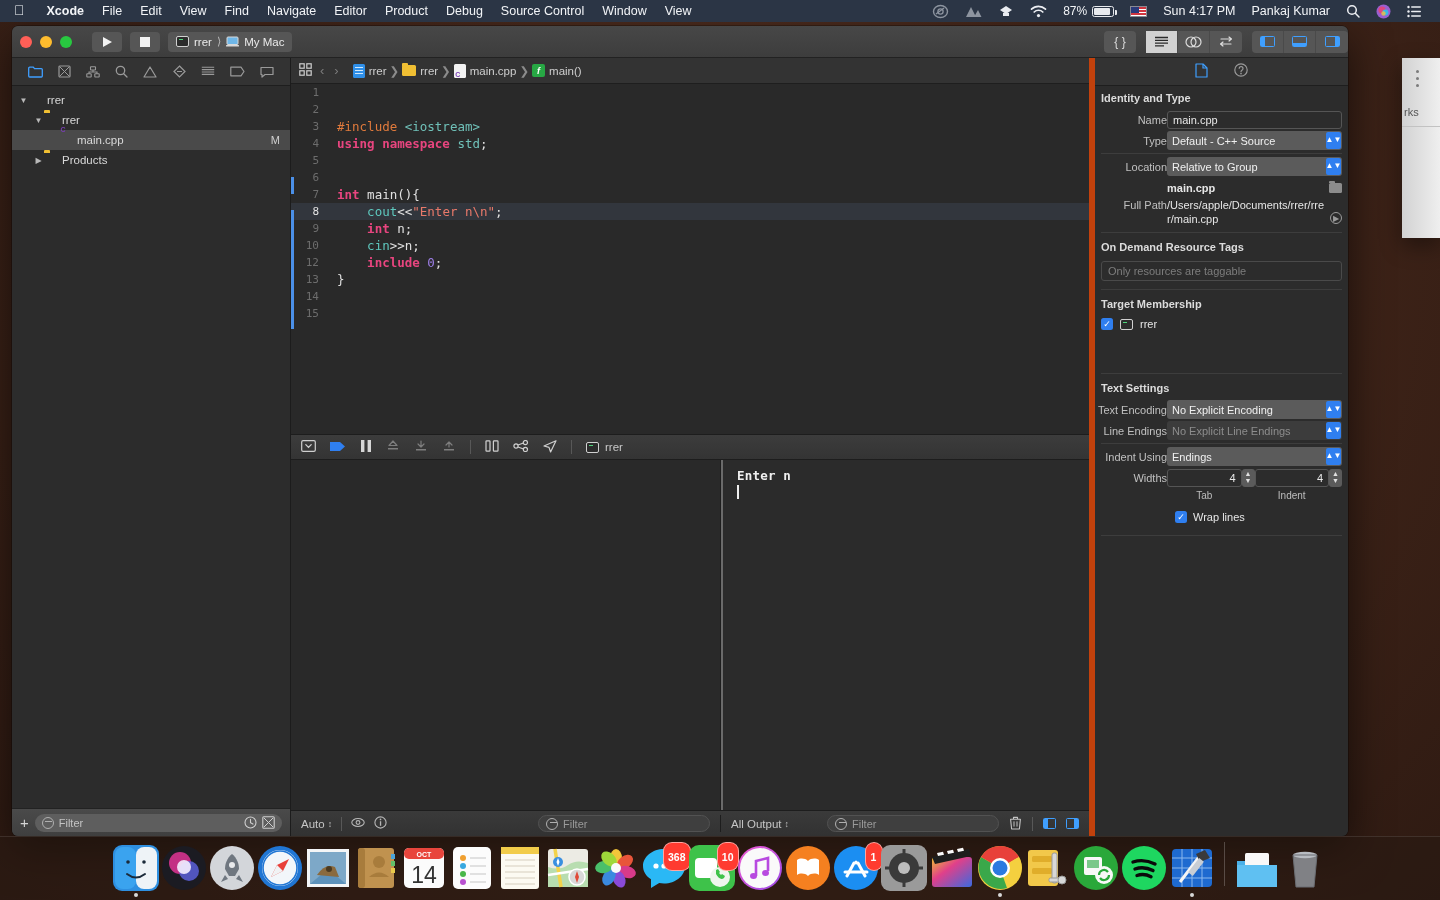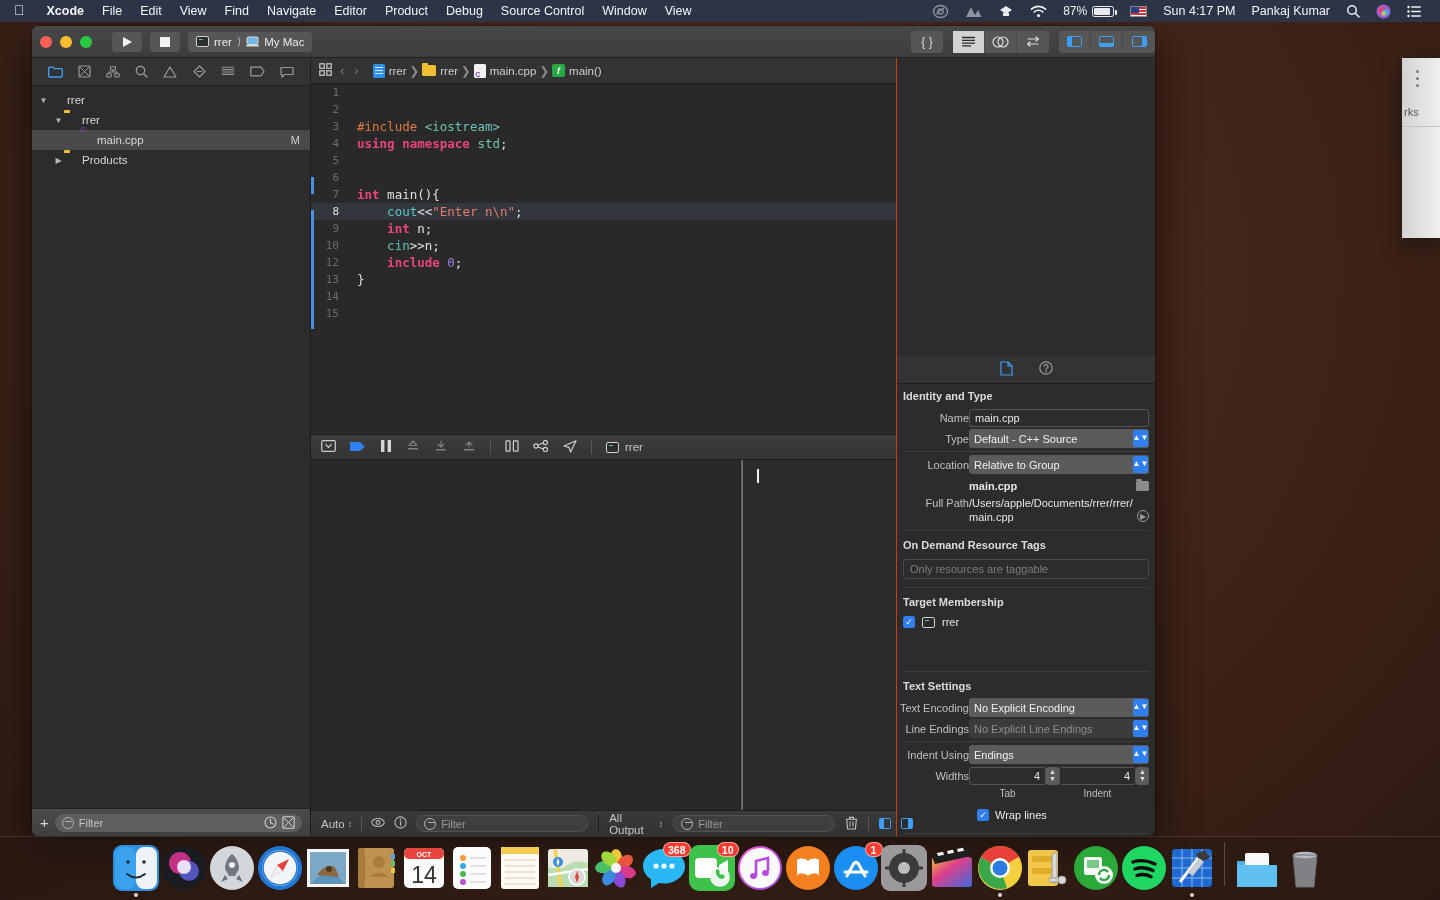--- a/index.html
+++ b/index.html
@@ -32,25 +32,24 @@
   .batt-txt { font-size:12px; letter-spacing:0; }
   .batt-ico { width:22px; height:11px; border:1.2px solid #e8eaee; border-radius:2.5px; position:relative; margin-left:5px;}
   .batt-ico::after { content:""; position:absolute; right:-3.5px; top:3px; width:2px; height:5px; background:#e8eaee; border-radius:0 1px 1px 0;}
   .batt-fill { position:absolute; left:1px; top:1px; bottom:1px; width:80%; background:#e8eaee; border-radius:1px;}
   .flag { width:17px; height:11px; background:#f0f0f2; position:relative; overflow:hidden; border:0.5px solid #8a8a92;}
   .flag .stripes { position:absolute; inset:0;
      background:repeating-linear-gradient(to bottom,#d0353f 0 1.6px,#fff 1.6px 3.2px); }
   .flag .canton { position:absolute; left:0; top:0; width:8px; height:6px; background:#2a3a7a;}
   
   #xcwin {
-    position:absolute; left:12px; top:26px; width:1123px; height:810px;
+    position:absolute; left:12px; top:26px; width:1336px; height:810px;
     background:#292929; border-radius:6px; overflow:hidden;
     box-shadow:0 14px 42px rgba(0,0,0,.62), 0 0 0 0.5px rgba(0,0,0,.5);
     z-index:30;
-    margin-left:20px;
   }
   
   #bgwin {
     position:absolute; left:1402px; top:58px; width:38px; height:180px;
     background:linear-gradient(to right,#d2d2d2,#efefef);
     border-top-left-radius:0; z-index:20;
     box-shadow:0 8px 22px rgba(0,0,0,.4);
   }
   #bgwin .dots { position:absolute; left:14px; top:12px; }
   #bgwin .dots i { display:block; width:3px; height:3px; border-radius:50%; background:#7b7b7b; margin-bottom:4px;}
@@ -191,22 +190,22 @@
      color:#9a9a9a; font-size:11px; }
   .circ-ico { width:12px; height:12px; border:1.2px solid #b0b0b0; border-radius:50%;
      position:relative; flex:none;}
   .circ-ico::after{content:"";position:absolute;left:2.5px;top:3.5px;width:7px;height:1px;
      background:#b0b0b0; box-shadow:0 2.5px 0 -0.5px #b0b0b0;}
   .miniwin { width:13px; height:11px; border:1.4px solid #3f9fff; border-radius:1.5px; position:relative;}
   .miniwin.l::before{content:"";position:absolute;left:0;top:0;bottom:0;width:4px;background:#3f9fff;}
   .miniwin.r::before{content:"";position:absolute;right:0;top:0;bottom:0;width:4px;background:#3f9fff;}
 
   
-  #insp { width:259px; background:#2c2c2c; border-left:1px solid #c2410c;
-     display:flex; flex-direction:column;justify-content:flex-end; }
+  #insp { width:259px; background:#2c2c2c; border-left:6px solid #c2410c;
+     display:flex; flex-direction:column; }
   #insptabs { height:28px; background:#333; border-bottom:1px solid #1e1e1e;
      display:flex; align-items:center; justify-content:center; gap:26px;}
   #insptabs .it { color:#9a9a9a; font-size:13px;}
   #insptabs .it.active { color:#3f9fff; }
   .sect-hd { font-size:11px; font-weight:bold; color:#dcdcdc;
      padding:6px 0 5px 6px; }
   .hr { height:1px; background:#3d3d3d; margin:2px 6px; }
   .frow { display:flex; align-items:center; min-height:21px; padding:0 6px 0 0; }
   .flab { width:72px; text-align:right; font-size:11px; color:#c0c0c0; flex:none;}
   .fval { font-size:11px; color:#e6e6e6; }
@@ -246,21 +245,21 @@
     background:rgba(40,26,19,.55);
     display:flex; align-items:flex-end; justify-content:center; gap:2px;
     padding-bottom:2px; z-index:80;
     border-top:1px solid rgba(255,255,255,.10);
   }
   .dicon { width:46px; height:46px; border-radius:9px; position:relative;
      display:flex; align-items:center; justify-content:center; margin-bottom:7px;}
   .dicon.run::after { content:""; position:absolute; bottom:-6px; left:50%;
      transform:translateX(-50%); width:4px; height:4px; border-radius:50%;
      background:#d8d8d8; }
-  .badge { position:absolute; top:-3px; right:-4px; min-width:18px; height:15px;
+  .badge { position:absolute; top:-3px; right:-4px; min-width:18px; height:29px;
      background:#ff3b30; border-radius:9px; color:#fff; font-size:10.5px;
      display:flex; align-items:center; justify-content:center; padding:0 4px;
      font-weight:bold; border:1.2px solid rgba(255,255,255,.55);}
   .dsepline { width:1px; height:44px; background:rgba(255,255,255,.22); margin:0 7px 12px;}
 </style>
 </head>
 <body>
 
 <div id="desktop"></div>
 
@@ -647,20 +646,21 @@
         <span class="dsep"></span>
         <span style="display:flex;align-items:center;gap:6px;">
           <span class="term-ico"></span>
           <span>rrer</span>
         </span>
       </div>
 
       <div id="consoles">
         <div id="varview"></div>
         <div id="output">
+          <div class="outline">Enter n</div>
           <div><span class="caret"></span></div>
         </div>
       </div>
 
       <div id="botbar">
         <div class="left">
           <span style="display:flex;align-items:center;gap:3px;">
             <span>Auto</span>
             <span style="font-size:9px;color:#b9b9b9;">↕</span>
           </span>

